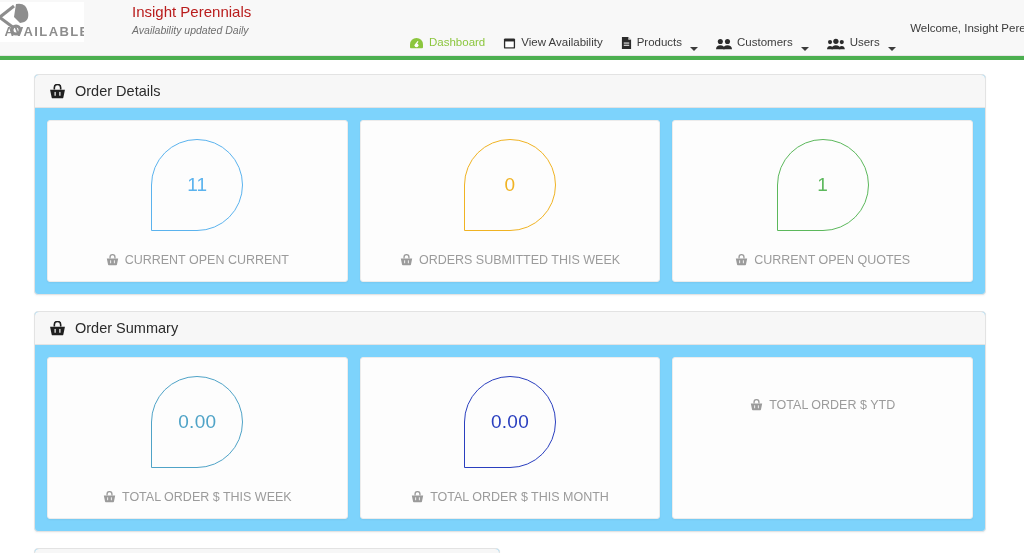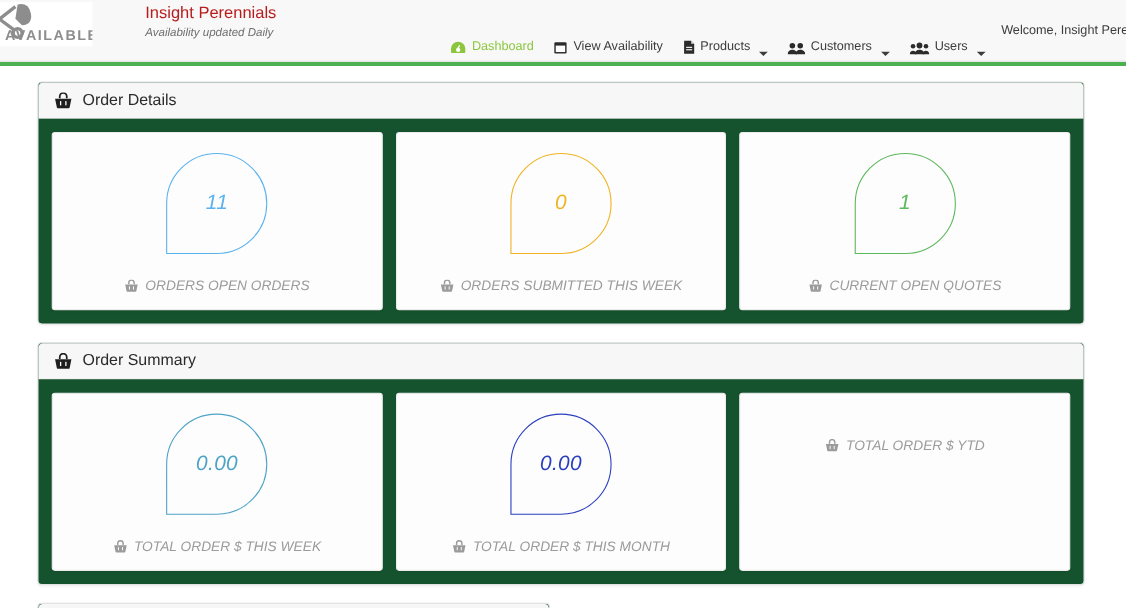--- a/index.html
+++ b/index.html
@@ -105,21 +105,21 @@
 
   
   .page {
     background: #ffffff;
     padding: 14px 38px 0 34px;
     height: calc(553px - 56px - 4px);
     overflow: hidden;
   }
 
   .panel {
-    background: #14532d;
+    background: #7dd3fc;
     border: 1px solid #e3e3e3;
     border-radius: 4px;
     box-shadow: 0 1px 2px rgba(0,0,0,.045);
     margin-bottom: 16px;
   }
   .panel-head {
     background: #f7f7f7;
     border-bottom: 1px solid #e3e3e3;
     border-radius: 4px 4px 0 0;
     padding: 8px 14px;
@@ -138,21 +138,20 @@
   .metric-card {
     flex: 1 1 0;
     background: #fdfdfd;
     border: 1px solid #ececec;
     border-radius: 3px;
     box-shadow: 0 1px 2px rgba(0,0,0,.05);
     padding: 18px 10px 14px 10px;
     display: flex;
     flex-direction: column;
     align-items: center;
-    font-style: italic;
   }
   .bubble {
     width: 92px; height: 92px;
     border: 1.5px solid currentColor;
     border-radius: 50% 50% 50% 0;
     display: flex;
     align-items: center;
     justify-content: center;
     font-size: 19px;
     font-weight: normal;
@@ -304,21 +303,21 @@
         </div>
         <div class="metric-label">
           <span class="ico">
             <svg width="13" height="12" viewBox="0 0 16 14">
                 <path d="M5 5V3.4a3 3 0 0 1 6 0V5" stroke="#9b9b9b" stroke-width="1.6" fill="none"></path>
                 <path d="M1 5.3h14l-1.5 7.3a1 1 0 0 1-1 .8H3.5a1 1 0 0 1-1-.8z" fill="#9b9b9b"></path>
                 <rect x="5.2" y="7.4" width="1.1" height="3.6" fill="#fdfdfd"></rect>
                 <rect x="9.7" y="7.4" width="1.1" height="3.6" fill="#fdfdfd"></rect>
               </svg>
           </span>
-          <span>ORDERS OPEN ORDERS</span>
+          <span>CURRENT OPEN CURRENT</span>
         </div>
       </div>
 
       <div class="metric-card">
         <div class="bubble" style="color:#f0b323">
           <span>0</span>
         </div>
         <div class="metric-label">
           <span class="ico">
             <svg width="13" height="12" viewBox="0 0 16 14">

